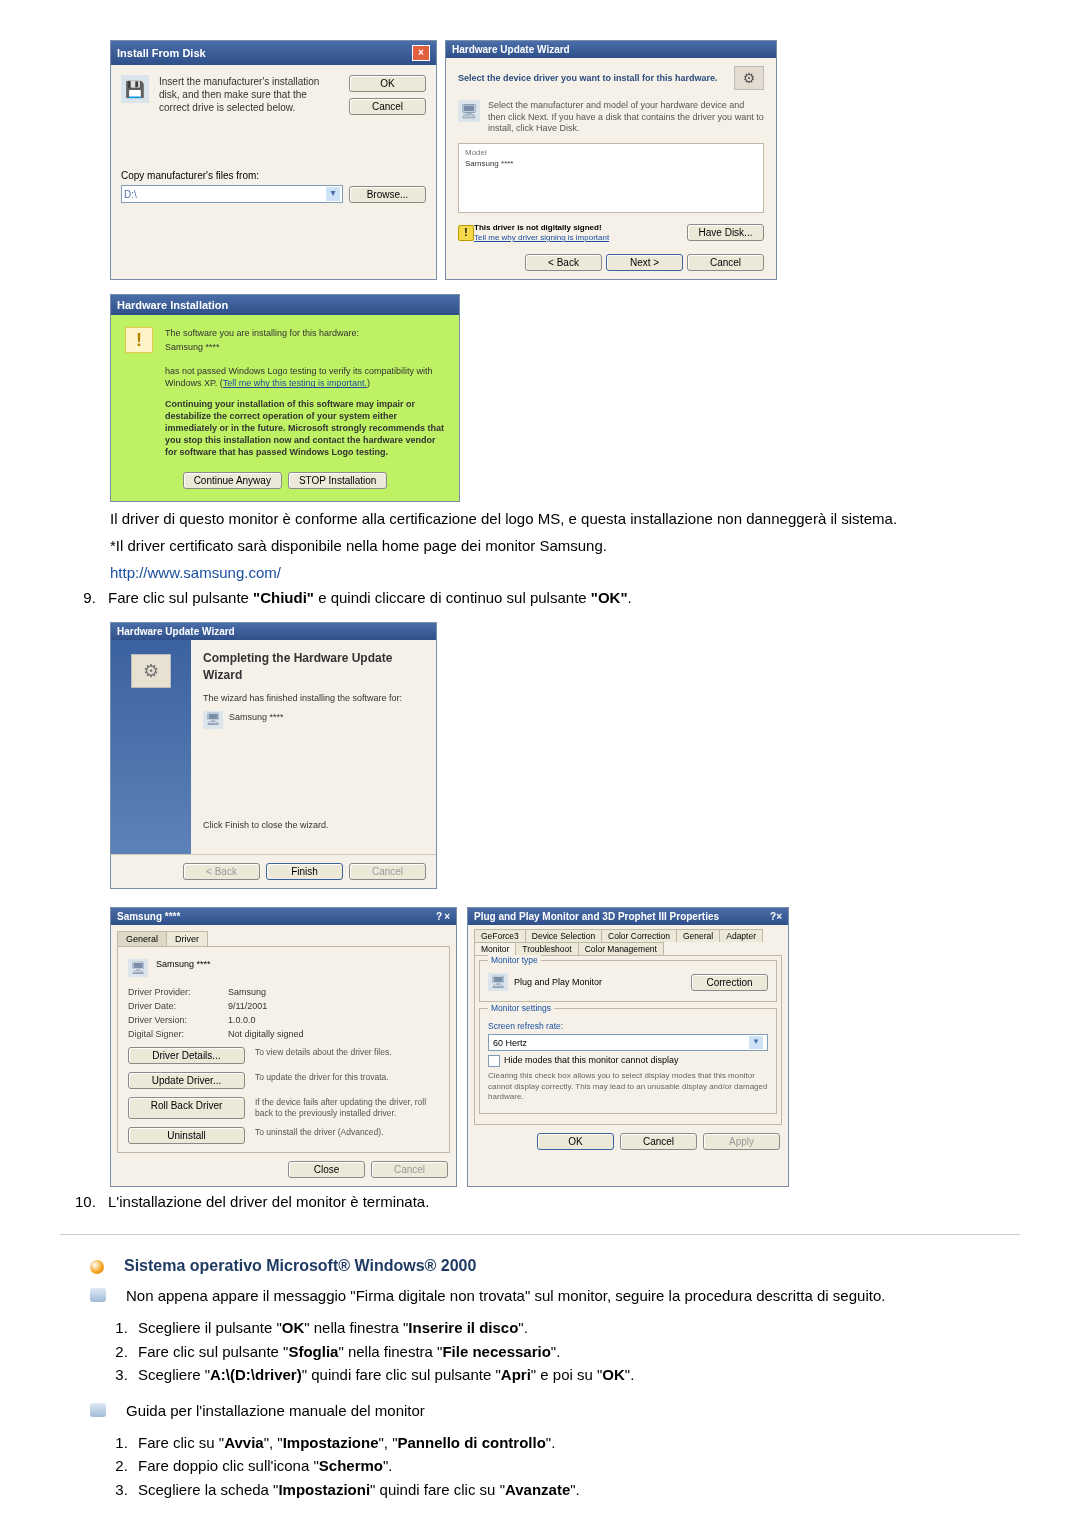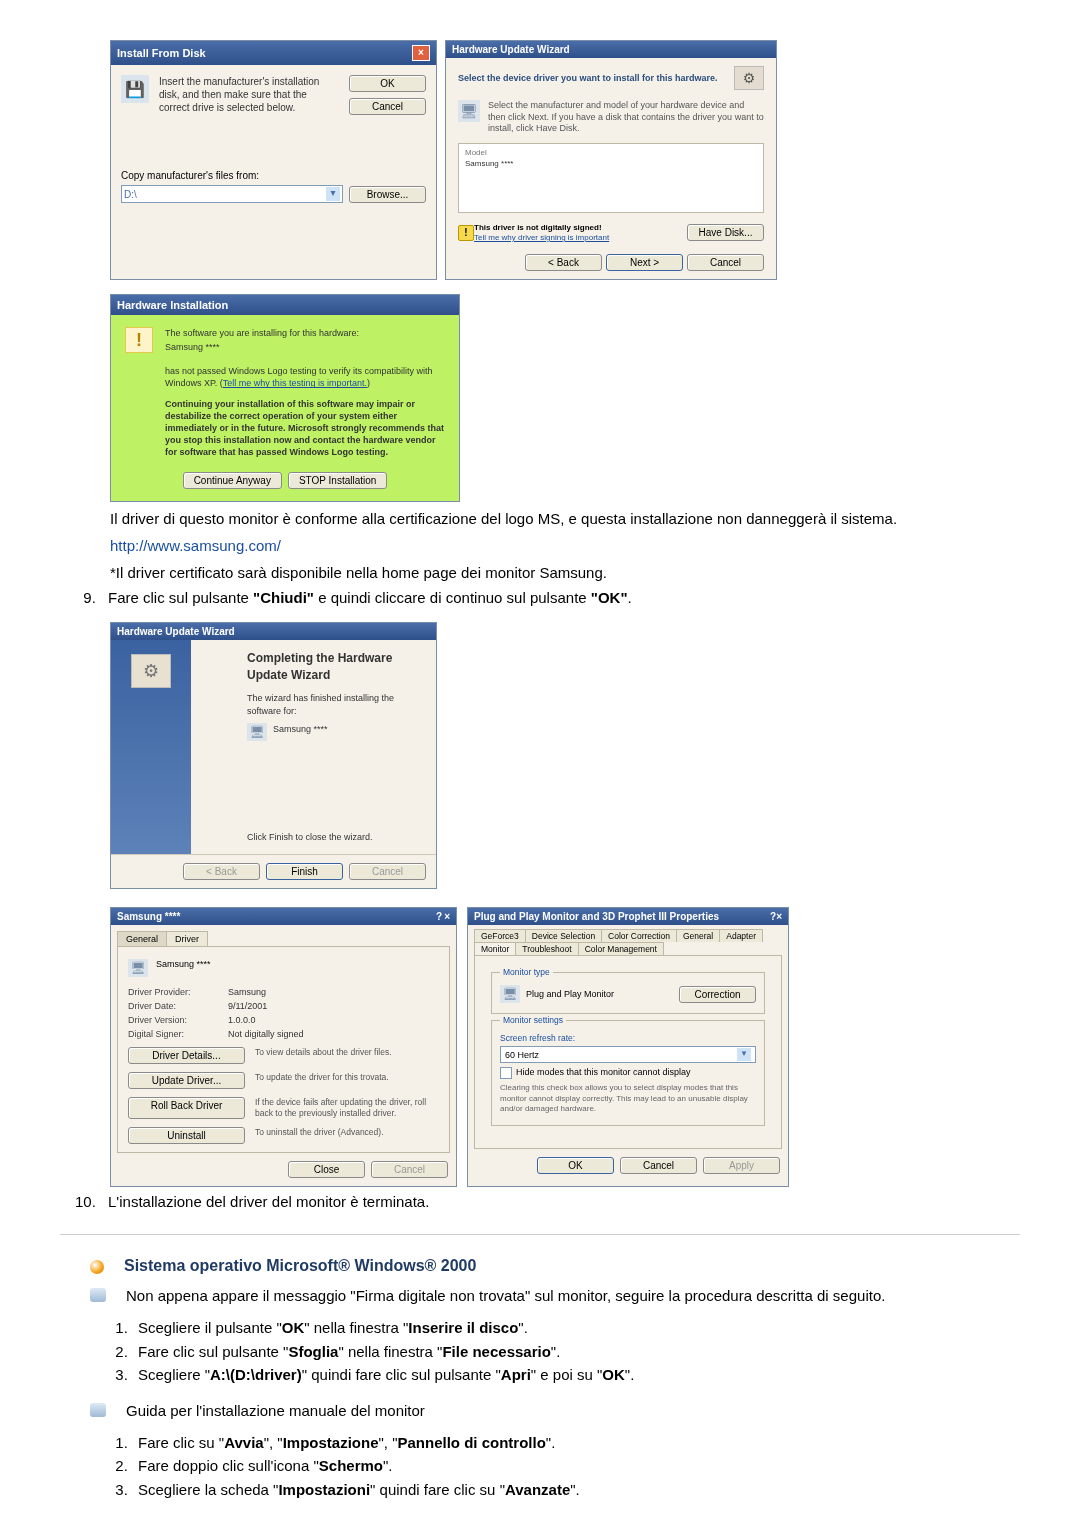--- a/index.html
+++ b/index.html
@@ -228,21 +228,21 @@
     background: linear-gradient(#4a6ea9, #2e4f8a);
     color:#fff;padding:3px 6px;font-weight:bold;font-size:10px;
   }
   .huwc-body { display:flex; }
   .huwc-side {
     width:80px; height:200px;
     background: linear-gradient(#3b62a0,#5d82b9);
     display:flex; align-items:flex-start; justify-content:center; padding-top:14px;
   }
   .huwc-side .gear { width:38px;height:32px;background:#e8e1d2;border:1px solid #bbb;display:flex;align-items:center;justify-content:center;font-size:18px;color:#777; }
-  .huwc-main { flex:1; padding:10px 12px; color:#333; line-height:1.4;margin-left:44px; }
+  .huwc-main { flex:1; padding:10px 12px; color:#333; line-height:1.4; }
   .huwc-main .big { font-weight:bold; font-size:12px; }
   .huwc-btns { display:flex; justify-content:flex-end; gap:6px; padding:8px 10px; border-top:1px solid #d0c8b6; }
   .xp-btn.ghost { color:#999; }
   .xp-btn.primary { border:1px solid #3b62a0; }
 
   
   .group2 { display:flex; gap:10px; margin:18px 0 0 50px; }
   .drvtab {
     width:345px;
     border:1px solid #7a8fa7;
@@ -270,21 +270,21 @@
     border:1px solid #7a8fa7;
     background:#f5f1e9;
     font-size:9px;
   }
   .pnp-title {
     background: linear-gradient(#4a6ea9, #2e4f8a);
     color:#fff;padding:3px 6px;font-weight:bold;font-size:10px;display:flex;justify-content:space-between;
   }
   .pnp-tabs { display:flex; flex-wrap:wrap; margin:4px 6px 0 6px; }
   .pnp-tab { background:#ece9d8;border:1px solid #bfb8a6;border-bottom:none;padding:1px 6px;font-size:8.5px;margin:0 -1px 0 0; }
-  .pnp-body { border:1px solid #bfb8a6; margin:0 6px; padding:16px; }
+  .pnp-body { border:1px solid #bfb8a6; margin:0 6px; padding:4px; }
   .pnp-body .lbl { color:#1a4fa0; font-size:8.5px; }
   .pnp-sm { font-size:8px; color:#666; line-height:1.3; margin-top:4px; }
   .pnp-drop {
     border:1px solid #7f9db9;background:#fff;padding:1px 4px;display:flex;justify-content:space-between;align-items:center;margin:3px 0 3px 0;
   }
   .pnp-drop .arr { width:14px;height:13px;background:#cfe3f6;text-align:center;color:#4a6ea9; }
   .pnp-btns { display:flex; justify-content:flex-end; gap:6px; padding:8px; }
   .pnp .cb { display:flex; gap:4px; margin-top:4px; }
   .pnp .cb .box { width:10px;height:10px;border:1px solid #7f9db9;background:#fff;flex:0 0 auto; }
   .pnp .fs { border:1px solid #bfb8a6; padding:8px 8px 10px 8px; margin-bottom:6px;}
@@ -394,22 +394,22 @@
         </div>
       </div>
       <div class="hi-btns">
         <span class="xp-btn">Continue Anyway</span>
         <span class="xp-btn">STOP Installation</span>
       </div>
     </div>
   </div>
 
   <div class="para">Il driver di questo monitor è conforme alla certificazione del logo MS, e questa installazione non danneggerà il sistema.</div>
+  <div class="para">*Il driver certificato sarà disponibile nella home page dei monitor Samsung.</div>
   <div class="para"><a>http://www.samsung.com/</a></div>
-  <div class="para">*Il driver certificato sarà disponibile nella home page dei monitor Samsung.</div>
 
   <ol class="steps" start="9">
     <li>
       <span>Fare clic sul pulsante </span><span class="bold">"Chiudi"</span><span> e quindi cliccare di continuo sul pulsante </span><span class="bold">"OK"</span><span>.</span>
     </li>
   </ol>
 
   <div class="huwc">
     <div class="huwc-title">Hardware Update Wizard</div>
     <div class="huwc-body">

